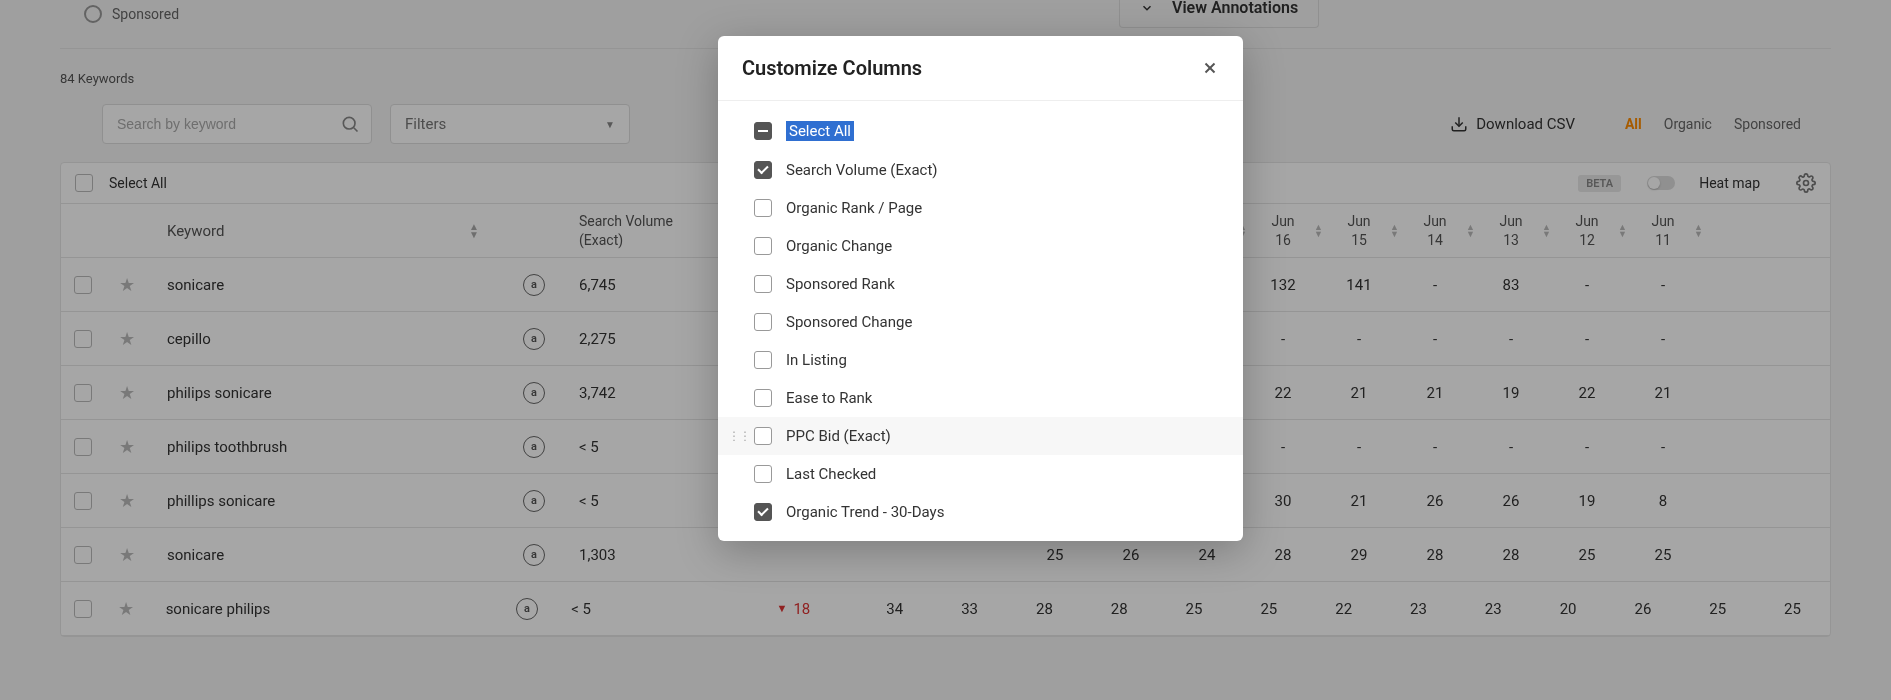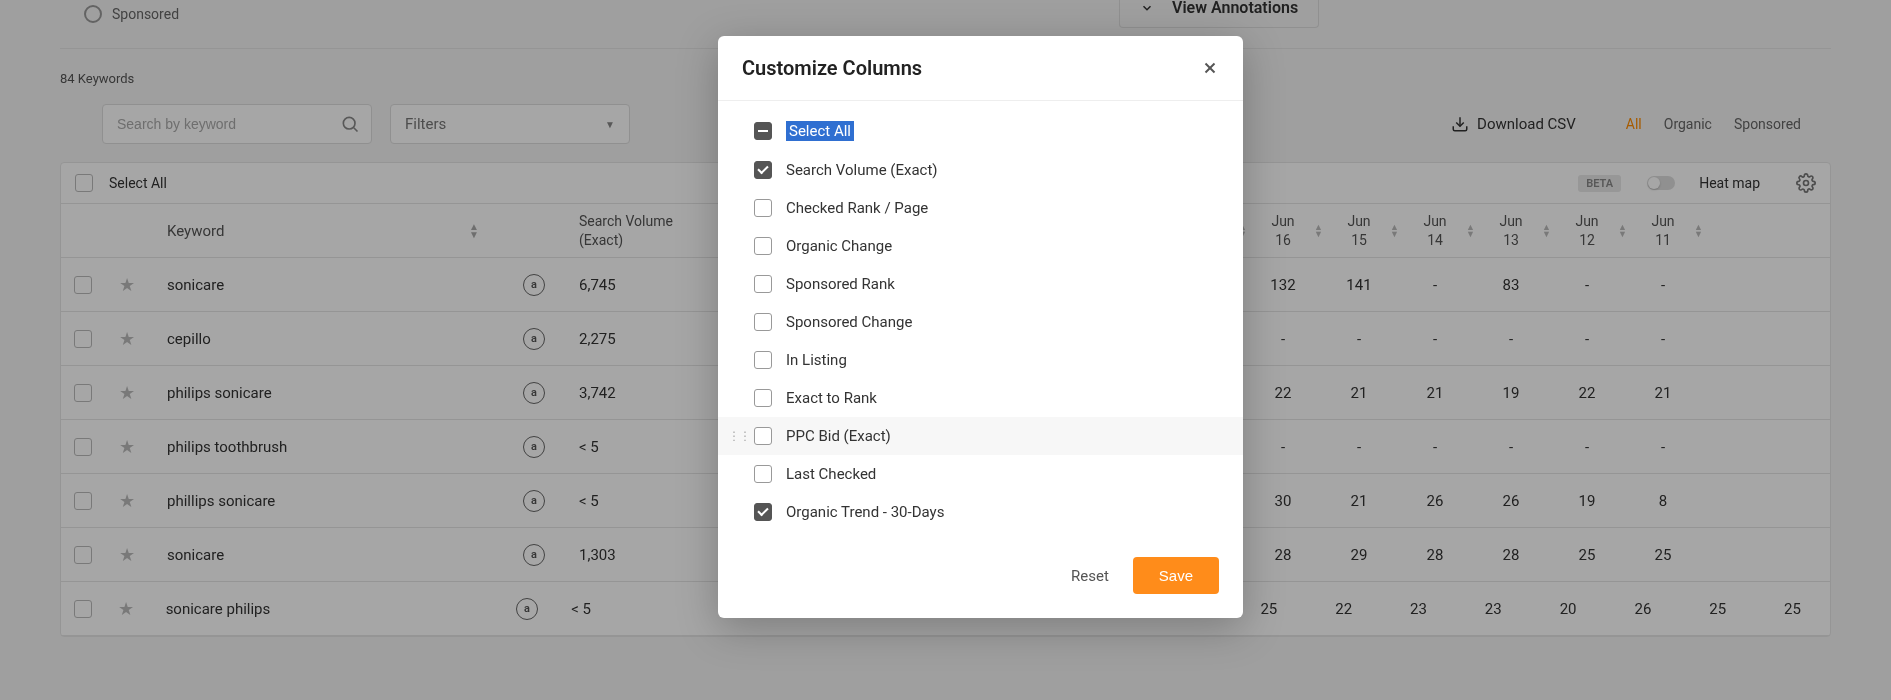--- a/index.html
+++ b/index.html
@@ -16,21 +16,21 @@
 .search-wrap { position: relative; width: 270px; }
 .search-input { width: 100%; height: 40px; border: 1px solid #ddd; border-radius: 4px; padding: 0 42px 0 14px; font-size: 14px; color: #333; background: #fff; }
 .search-input::placeholder { color: #aaa; }
 .search-icon { position: absolute; right: 12px; top: 10px; color: #888; }
 .filters-btn { width: 240px; height: 40px; border: 1px solid #ddd; border-radius: 4px; background: #fff; display: flex; align-items: center; justify-content: space-between; padding: 0 14px; color: #777; font-size: 15px; cursor: pointer; }
 .caret { font-size: 10px; color: #888; }
 .spacer { flex: 1; }
 .download { display: flex; align-items: center; gap: 8px; color: #333; font-size: 15px; cursor: pointer; margin-right: 32px; }
 .pill-group { display: flex; align-items: center; gap: 22px; margin-right: 30px; }
 .pill { font-size: 14px; color: #666; cursor: pointer; }
-.pill.active { color: #ff8c00; font-weight: 400; }
+.pill.active { color: #ff8c00; font-weight: 700; }
 .table-wrap { border: 1px solid #e5e5e5; border-radius: 4px; background: #fff; }
 .chk { width: 18px; height: 18px; border: 1.5px solid #bbb; border-radius: 3px; flex-shrink: 0; background: #fff; }
 .selectall-row { display: flex; align-items: center; gap: 16px; padding: 10px 14px; border-bottom: 1px solid #e5e5e5; }
 .beta { background: #e8e8e8; color: #888; font-size: 11px; padding: 2px 8px; border-radius: 3px; font-weight: 600; }
 .toggle { width: 28px; height: 14px; background: #ddd; border-radius: 10px; position: relative; }
 .toggle::after { content: ""; position: absolute; width: 12px; height: 12px; background: #fff; border-radius: 50%; left: 1px; top: 1px; box-shadow: 0 1px 2px rgba(0,0,0,.2); }
 .heatmap-lbl { font-size: 14px; color: #333; margin-left: 8px; margin-right: 20px; }
 .gear { color: #888; cursor: pointer; }
 .cols-row { display: flex; align-items: center; height: 54px; border-bottom: 1px solid #e5e5e5; }
 .col-chk { width: 44px; display: flex; justify-content: center; }
@@ -438,21 +438,21 @@
         <div class="opt-row">
 
     <span class="mchk checked">
             <span class="tick"></span>
           </span>
     <span>Search Volume (Exact)</span>
         </div>
         <div class="opt-row">
 
     <span class="mchk "></span>
-    <span>Checked Rank / Page</span>
+    <span>Organic Rank / Page</span>
         </div>
         <div class="opt-row">
 
     <span class="mchk "></span>
     <span>Organic Change</span>
         </div>
         <div class="opt-row">
 
     <span class="mchk "></span>
     <span>Sponsored Rank</span>
@@ -463,38 +463,34 @@
     <span>Sponsored Change</span>
         </div>
         <div class="opt-row">
 
     <span class="mchk "></span>
     <span>In Listing</span>
         </div>
         <div class="opt-row">
 
     <span class="mchk "></span>
-    <span>Exact to Rank</span>
+    <span>Ease to Rank</span>
         </div>
         <div class="opt-row hovered">
     <span class="drag-handle">⋮⋮</span>
     <span class="mchk "></span>
     <span>PPC Bid (Exact)</span>
         </div>
         <div class="opt-row">
 
     <span class="mchk "></span>
     <span>Last Checked</span>
         </div>
         <div class="opt-row">
 
     <span class="mchk checked">
             <span class="tick"></span>
           </span>
     <span>Organic Trend - 30-Days</span>
         </div>
       </div>
   </div>
-  <div class="modal-foot">
-    <span class="reset-btn">Reset</span>
-    <button class="save-btn">Save</button>
-  </div>
 </div>
 
 </body></html>

